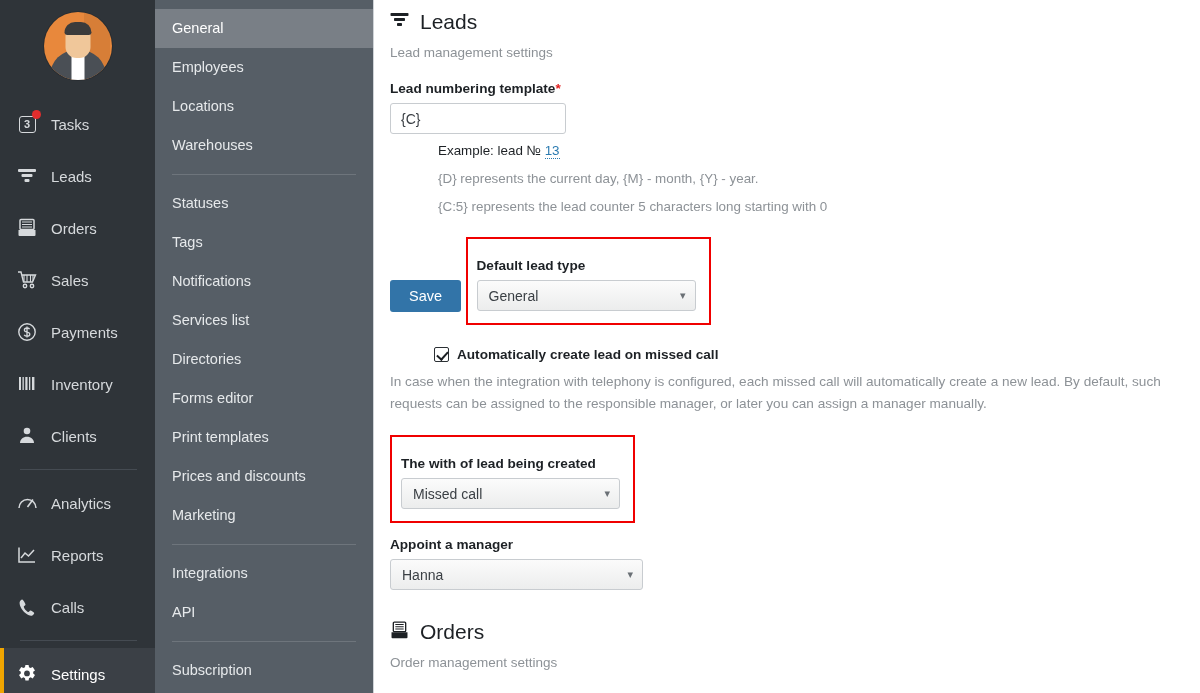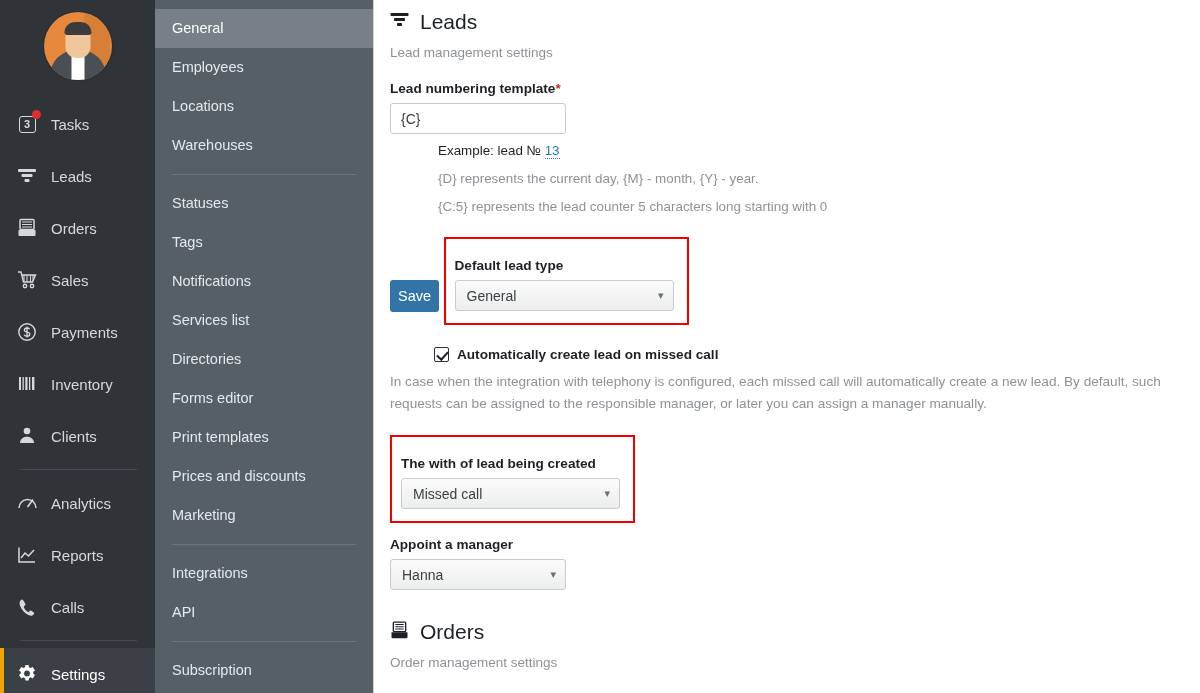--- a/index.html
+++ b/index.html
@@ -129,41 +129,41 @@
   .hint.strong { color: #1d2125; }
   .lnk {
     color: #2a7ab0; border-bottom: 1px dotted #2a7ab0; cursor: pointer;
   }
 
   .btn-save {
     margin-top: 17px;
     background: #3274a8; color: #fff;
     border: none; border-radius: 3px;
     font-size: 14.5px; font-family: "Liberation Sans", sans-serif;
-    padding: 8px 8px; cursor: pointer;
+    padding: 8px 19px; cursor: pointer;
   }
 
   .redbox {
     border: 2px solid #f00000;
     display: inline-block;
     padding: 19px 13px 12px 9px;
     margin-top: 20px;
   }
   .redbox .field-label { margin-top: 0; }
 
   .select {
     margin-top: 7px;
     width: 219px; height: 31px;
     border: 1px solid #c8ccd0; border-radius: 3px;
     background: linear-gradient(#fbfbfb,#eceded);
     display: flex; align-items: center; justify-content: space-between;
     padding: 0 9px 0 11px; cursor: pointer;
     font-size: 14px; color: #3a3f44;
   }
-  .select.wide { width: 176px; }
+  .select.wide { width: 253px; }
   .chev { color: #6a7075; font-size: 11px; line-height: 1; }
 
   .checkrow { display: flex; align-items: center; gap: 8px; margin-top: 22px; padding-left: 44px; }
   .cbox {
     width: 15px; height: 15px; border: 1.6px solid #2b3034; border-radius: 2px;
     background: #fff; position: relative; flex: 0 0 15px; cursor: pointer;
   }
   .cbox::after {
     content: ""; position: absolute; left: 3.5px; top: 0.5px;
     width: 5px; height: 9px; border: solid #1d2125;

